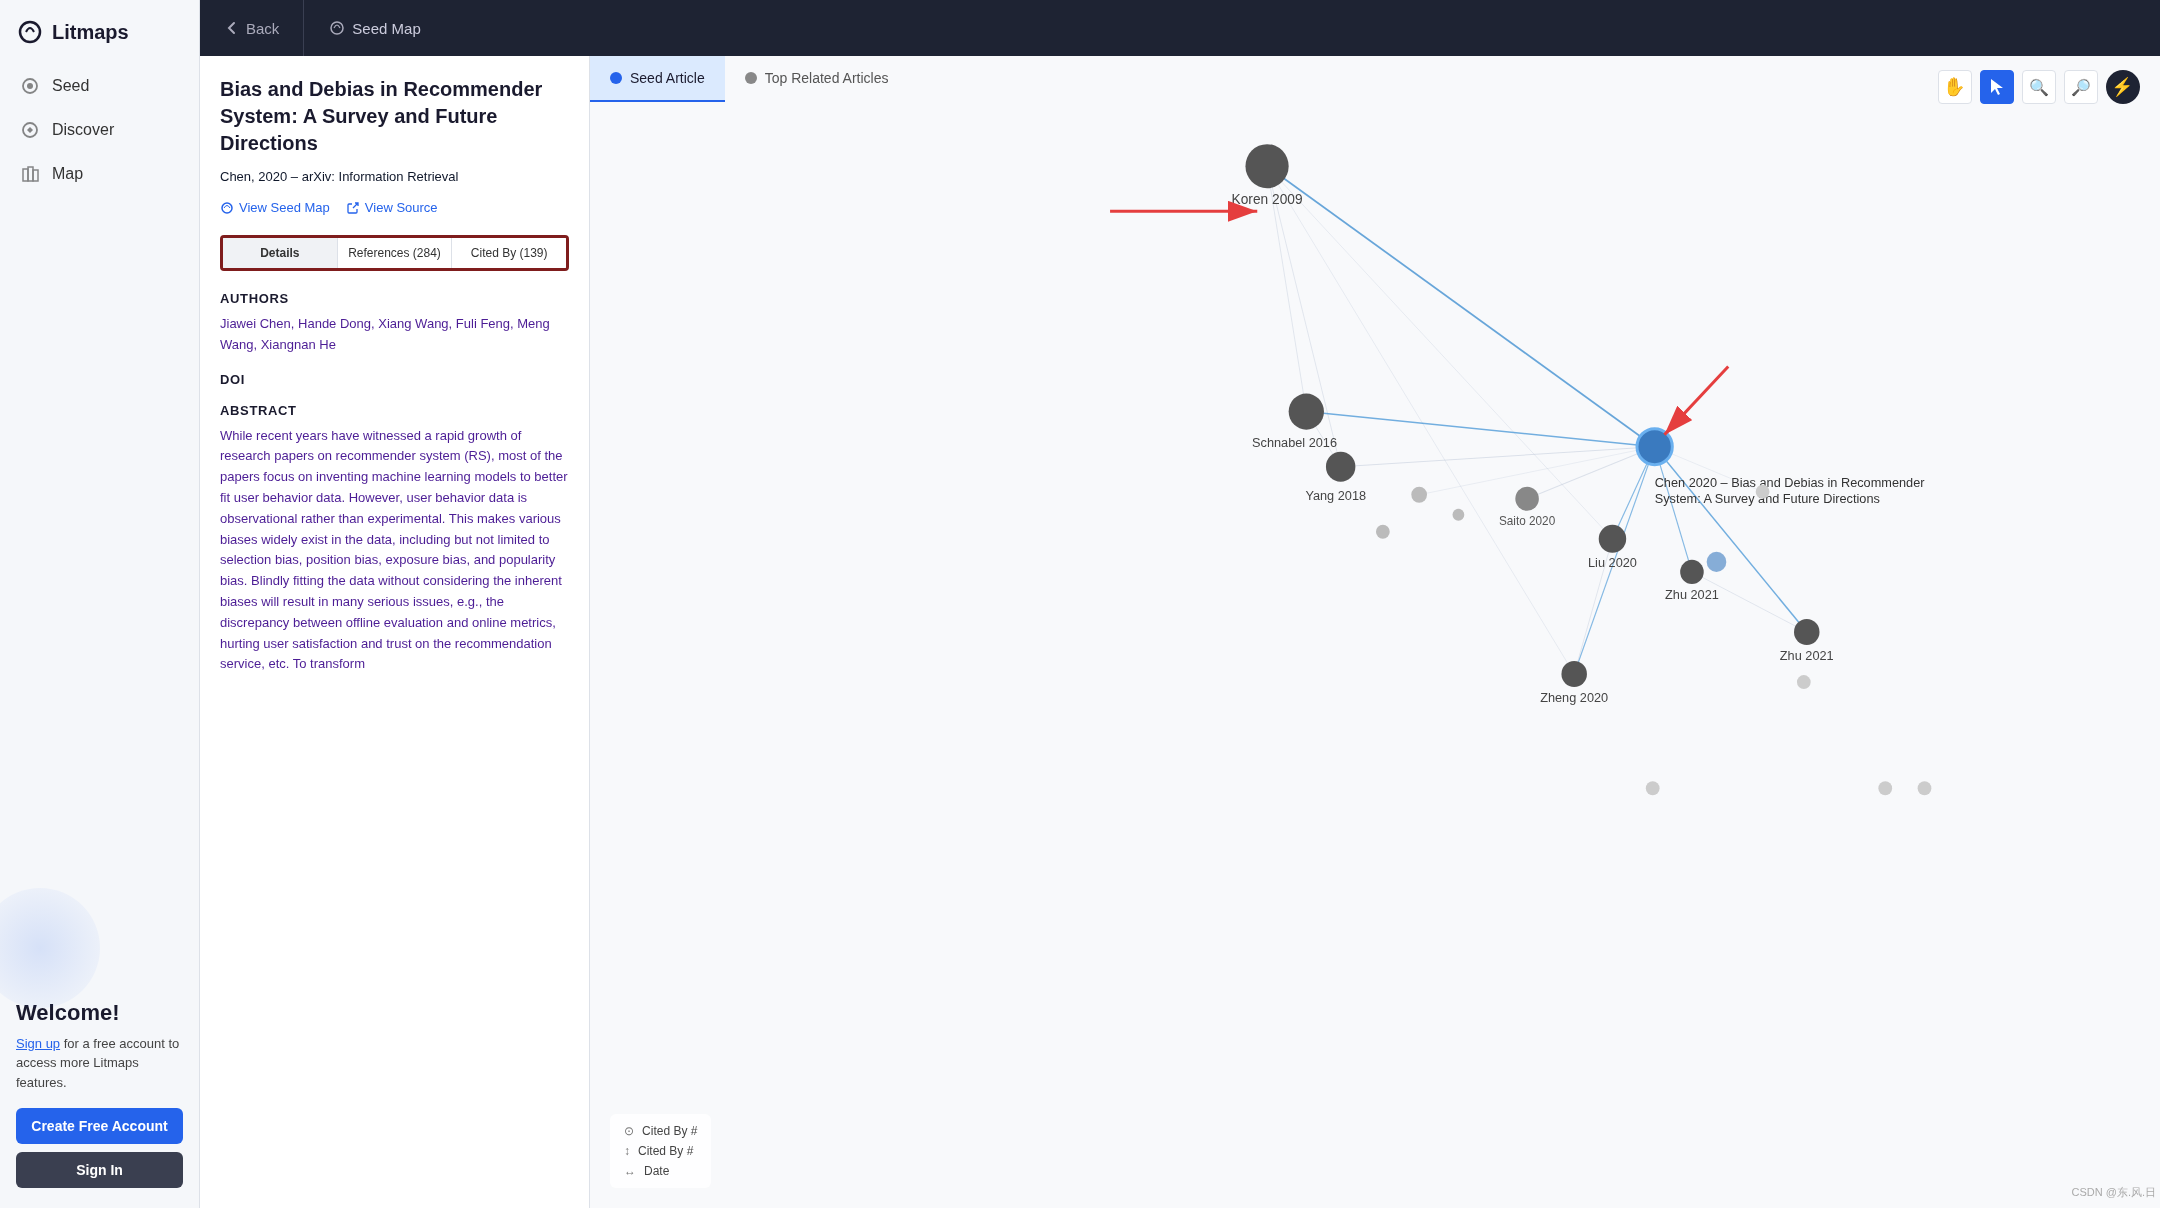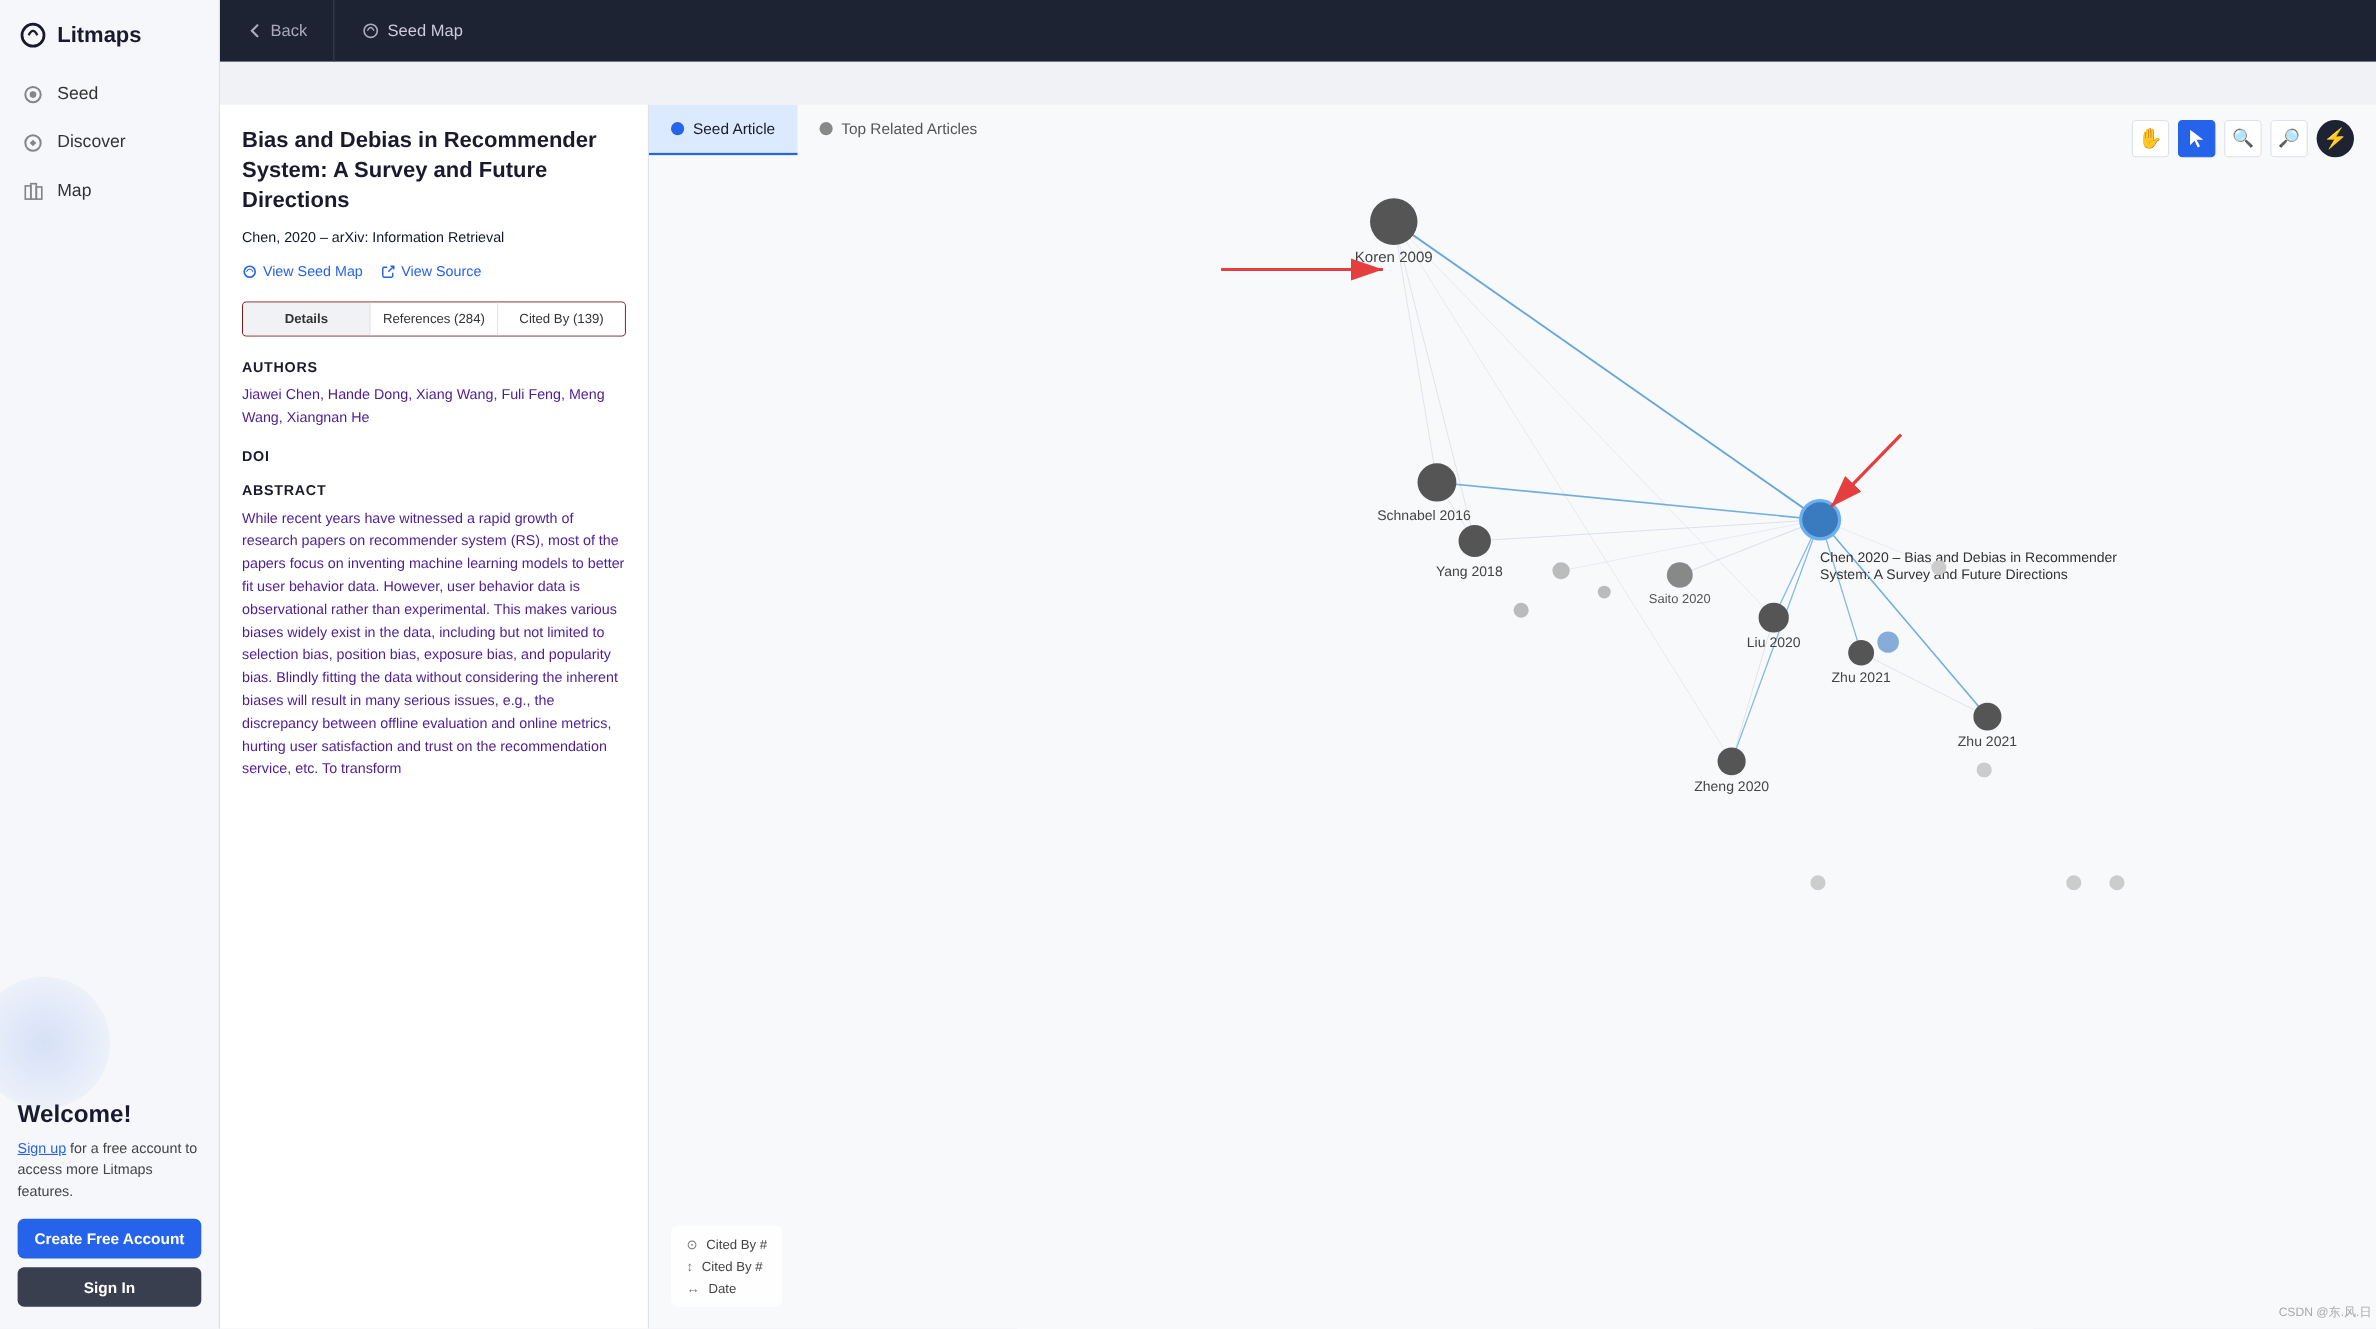--- a/index.html
+++ b/index.html
@@ -97,21 +97,20 @@
       pointer-events: none;
     }
 
     
     #main {
       flex: 1;
       display: flex;
       flex-direction: column;
       height: 100%;
       position: relative;
-      gap: 39px;
     }
 
     
     .topbar {
       height: 56px;
       background: #1e2333;
       display: flex;
       align-items: center;
       padding: 0 0;
       flex-shrink: 0;
@@ -208,21 +207,21 @@
       align-items: center;
       gap: 5px;
       font-size: 13px;
       color: #2563eb;
       cursor: pointer;
       text-decoration: none;
     }
 
     .tabs-row {
       display: flex;
-      border: 1px solid #7f1d1d;
+      border: 3px solid #7f1d1d;
       border-radius: 4px;
       overflow: hidden;
       margin-bottom: 20px;
     }
     .tab-btn {
       flex: 1;
       padding: 8px 6px;
       font-size: 12px;
       text-align: center;
       cursor: pointer;

